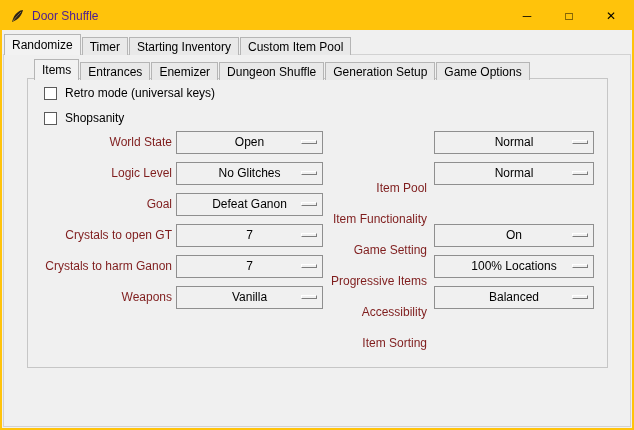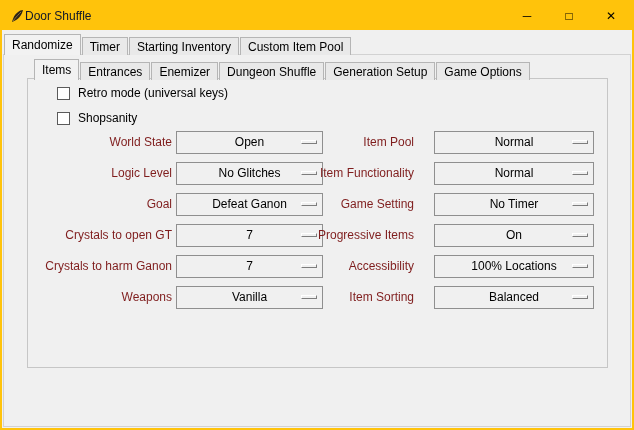--- a/index.html
+++ b/index.html
@@ -13,21 +13,21 @@
     border: 2px solid #ffc30b;
   }
 
   
   .titlebar {
     position: absolute; left: 0; top: 0; right: 0; height: 28px;
     background: #ffc30b;
     display: flex; align-items: center;
   }
   .app-icon { margin-left: 7px; width: 16px; height: 16px; flex: 0 0 auto; }
-  .title-text { font-size: 12px; color: #0f172a; }
+  .title-text { margin-left: 7px; font-size: 12px; color: #4c1d95; }
   .caption-buttons { margin-left: auto; display: flex; height: 100%; }
   .caption-btn {
     width: 42px; height: 100%;
     display: flex; align-items: center; justify-content: center;
     font-size: 12px; color: #000; cursor: default;
   }
 
   
   .tabbar { position: absolute; display: flex; align-items: flex-end; z-index: 3; }
   .tab {
@@ -49,37 +49,37 @@
     position: absolute; left: 1px; top: 52px; right: 1px; bottom: 1px;
     border: 1px solid #d2d2d2; background: #f0f0f0; z-index: 1;
   }
   .sub-pane {
     position: absolute; left: 25px; top: 76px; width: 581px; height: 290px;
     border: 1px solid #c6c6c6; background: #f0f0f0; z-index: 2;
   }
 
   
   .check-row {
-    position: absolute; left: 22px; height: 16px;
+    position: absolute; left: 9px; height: 16px;
     display: flex; align-items: center; gap: 8px; cursor: default; padding-left: 7px;
   }
   .checkbox {
     width: 13px; height: 13px; background: #fff;
     border: 1px solid #5a5a5a; flex: 0 0 auto;
   }
   .check-label { font-size: 12px; color: #000; }
 
   
   .field-row { position: absolute; left: 0; right: 0; height: 23px; }
   .dd-label {
     position: absolute; top: 0; height: 23px; line-height: 23px;
     font-size: 12px; color: #7f1d1d; text-align: right; white-space: nowrap;
   }
   .lbl-l { left: 4px; width: 140px; }
-  .lbl-r { left: 224px; width: 162px; }
+  .lbl-r { left: 237px; width: 162px; margin-top: 46px; }
   .dd-btn {
     position: absolute; top: 0; height: 23px;
     background: #f0f0f0; border: 1px solid #8f8f8f; cursor: default;
   }
   .btn-l { left: 148px; width: 147px; }
   .btn-r { left: 406px; width: 160px; }
   .dd-value {
     display: block; width: 100%; height: 21px; line-height: 21px;
     text-align: center; font-size: 12px; color: #000;
   }
@@ -201,24 +201,20 @@
       </div>
     </div>
 
     <div class="field-row" style="top:114px">
       <span class="dd-label lbl-l">Goal</span>
       <div class="dd-btn btn-l">
         <span class="dd-value">Defeat Ganon</span>
         <span class="dd-ind"></span>
       </div>
       <span class="dd-label lbl-r">Game Setting</span>
-      <div class="dd-btn btn-r">
-        <span class="dd-value">No Timer</span>
-        <span class="dd-ind"></span>
-      </div>
     </div>
 
     <div class="field-row" style="top:145px">
       <span class="dd-label lbl-l">Crystals to open GT</span>
       <div class="dd-btn btn-l">
         <span class="dd-value">7</span>
         <span class="dd-ind"></span>
       </div>
       <span class="dd-label lbl-r">Progressive Items</span>
       <div class="dd-btn btn-r">

